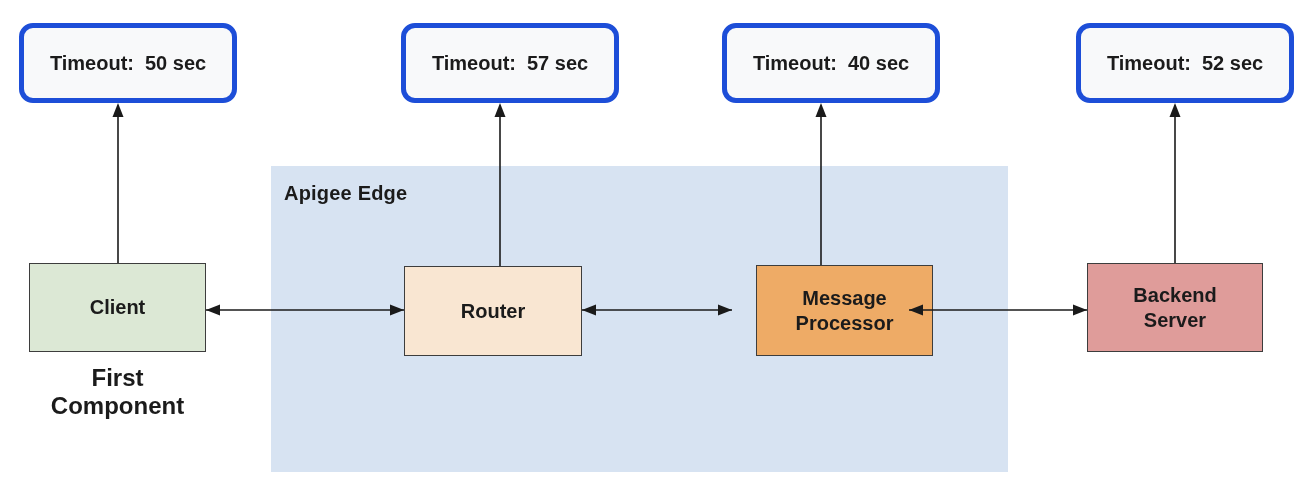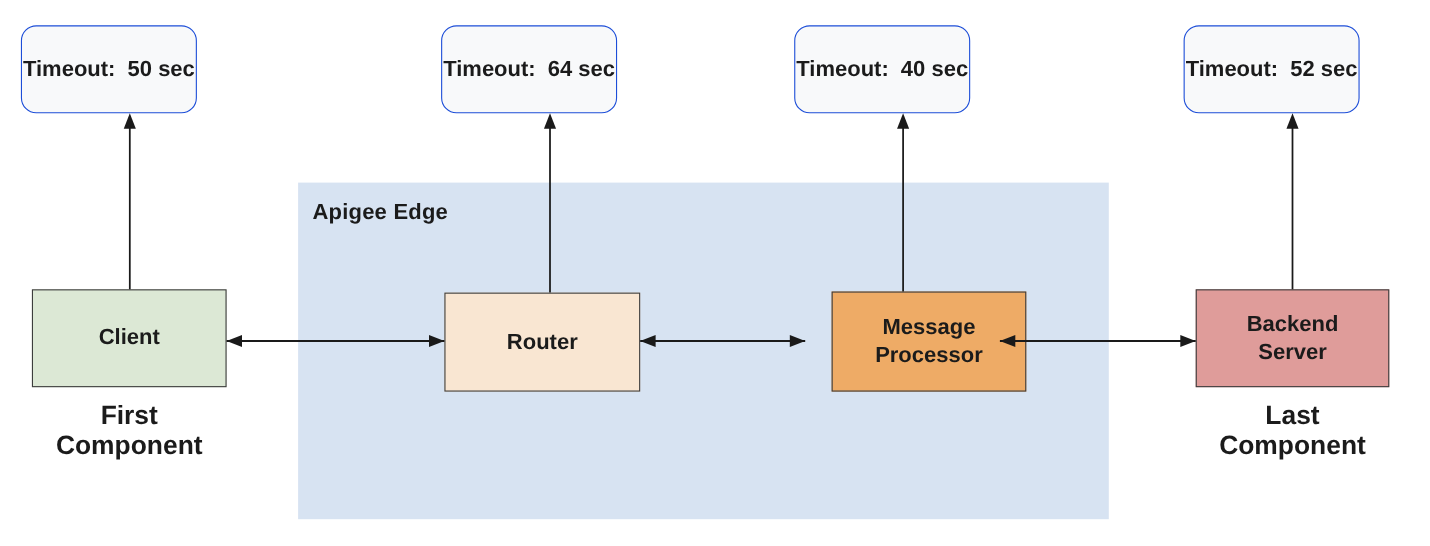--- a/index.html
+++ b/index.html
@@ -26,23 +26,23 @@
     left: 13px; top: 16px;
     font-size: 20px;
     font-weight: bold;
     letter-spacing: 0.2px;
   }
 
   
   .timeout-box {
     position: absolute;
     top: 23px;
-    width: 160px; height: 80px;
+    width: 218px; height: 80px;
     background: #f8f9fa;
-    border: 1px solid #1d4ed8;
+    border: 5px solid #1d4ed8;
     border-radius: 14px;
     display: flex;
     align-items: center;
     justify-content: center;
     gap: 11px;
     font-size: 20px;
     font-weight: bold;
     white-space: nowrap;
   }
   .timeout-1 { left: 19px; }
@@ -105,29 +105,28 @@
     <span class="node-label">Router</span>
   </div>
   <div class="node node-mp" style="background-color: rgb(238, 171, 102); margin-left: 24px;">
     <span class="node-label">Message Processor</span>
   </div>
   <div class="node node-backend" style="background-color: rgb(223, 156, 154);">
     <span class="node-label">Backend Server</span>
   </div>
 
   <div class="node-caption caption-first">First Component</div>
-  <div class="node-caption caption-last">Last Component</div>
 
   <div class="timeout-box timeout-1" style="background-color: rgb(248, 249, 250);">
     <span>Timeout:</span>
     <span>50 sec</span>
   </div>
   <div class="timeout-box timeout-2" style="background-color: rgb(248, 249, 250);">
     <span>Timeout:</span>
-    <span>64 sec</span>
+    <span>57 sec</span>
   </div>
   <div class="timeout-box timeout-3" style="background-color: rgb(248, 249, 250);">
     <span>Timeout:</span>
     <span>40 sec</span>
   </div>
   <div class="timeout-box timeout-4" style="background-color: rgb(248, 249, 250);">
     <span>Timeout:</span>
     <span>52 sec</span>
   </div>
 

